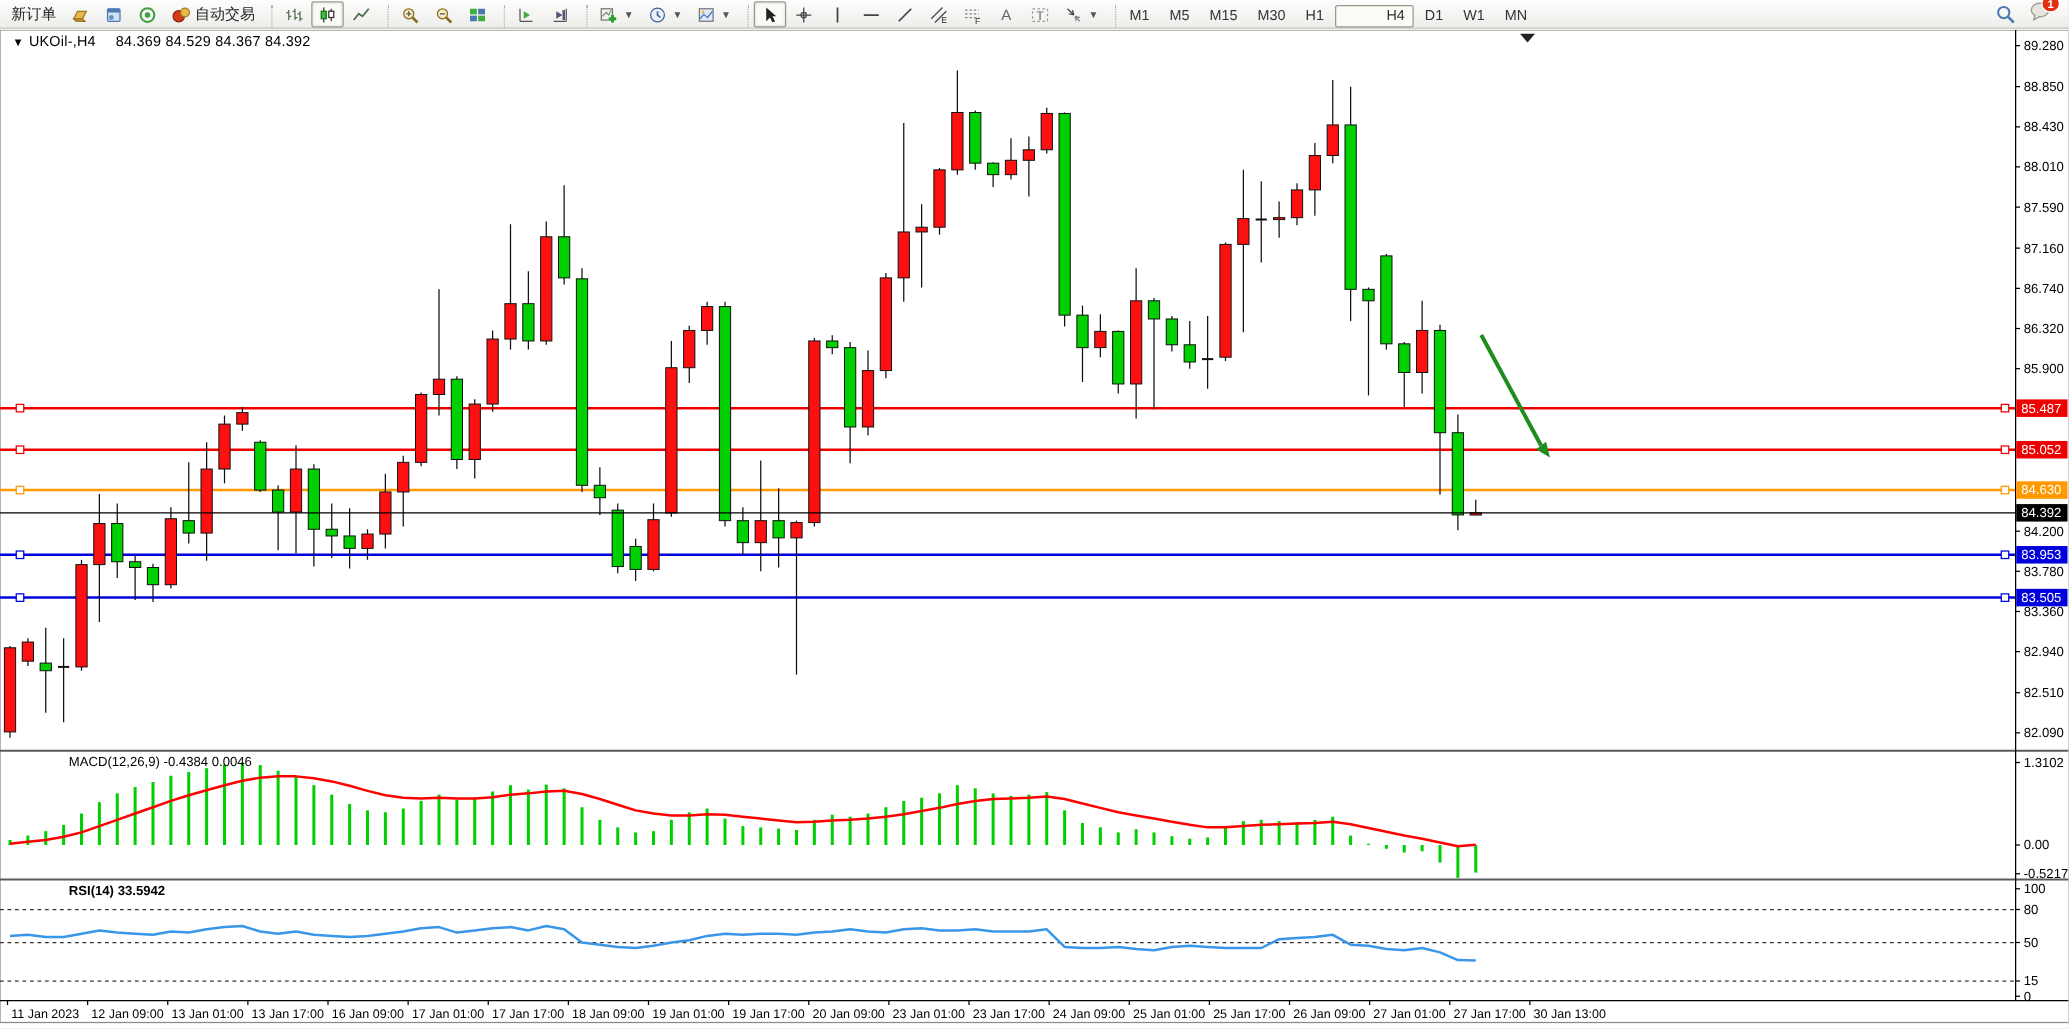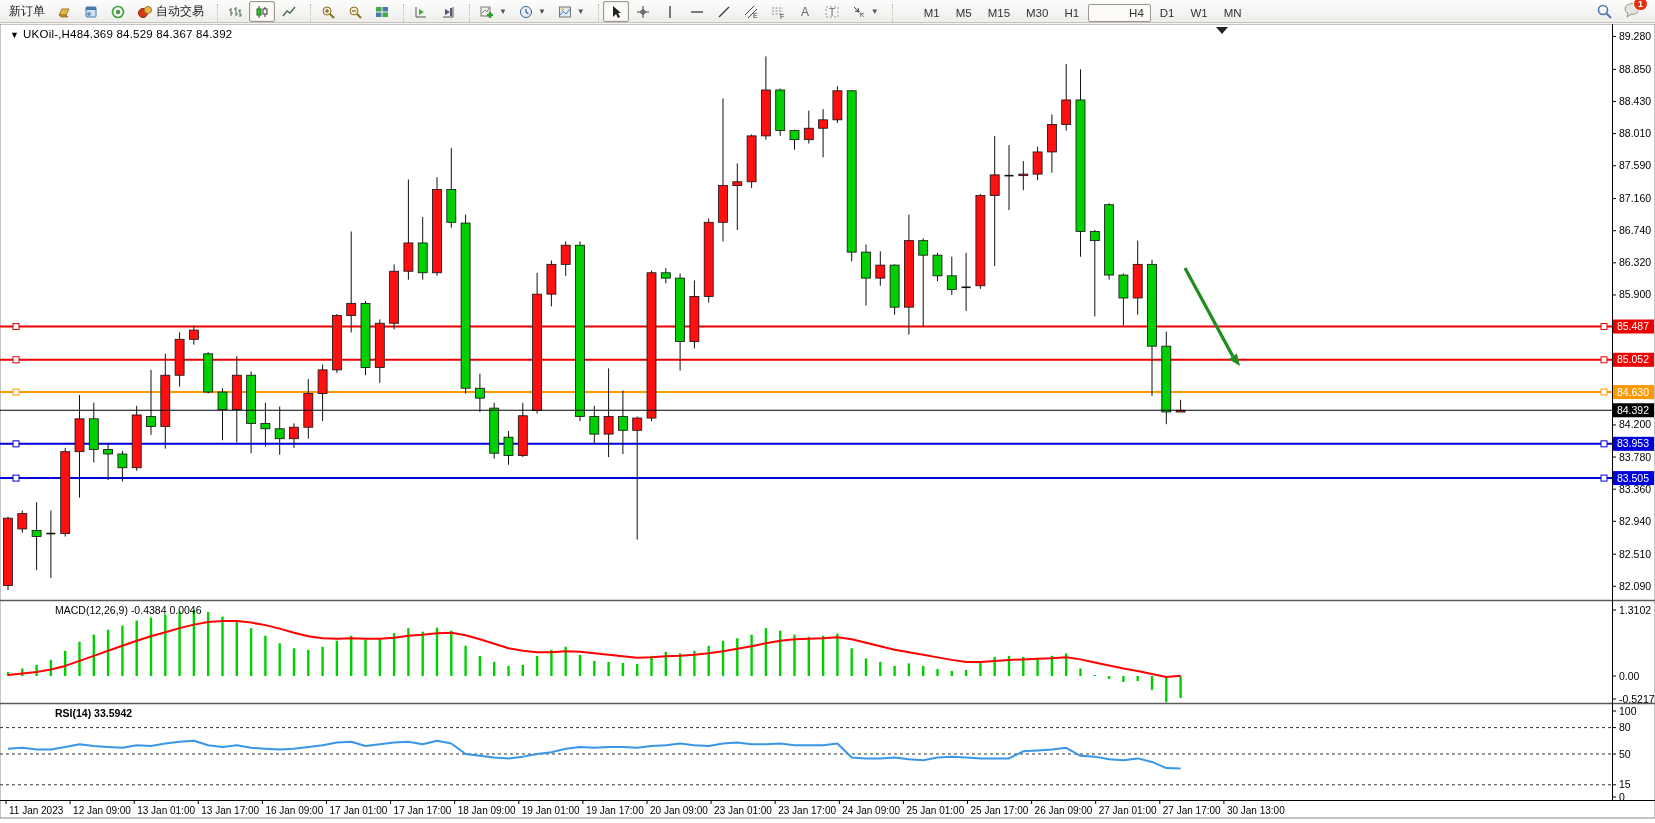--- a/index.html
+++ b/index.html
@@ -7,35 +7,35 @@
        font-family:"Liberation Sans","DejaVu Sans",sans-serif;}
   
   .toolbar{position:absolute;left:0;top:0;width:1655px;height:23px;
            background:linear-gradient(#fdfdfd,#ededea);border-bottom:1px solid #c6c3bd;
            display:flex;align-items:flex-end;padding:0 4px;box-sizing:border-box;gap:1px;}
   .tb-btn{display:inline-flex;align-items:center;gap:3px;height:19px;padding:0 4px;
           border:1px solid transparent;border-radius:2px;font-size:12px;color:#222;white-space:nowrap;}
   .tb-btn.pressed{border:1px solid #9b9890;background:#fbfaf6;box-shadow:inset 0 0 2px #cfccc4;}
   .tb-sep{width:6px;height:18px;border-right:1px dotted #b8b5ae;margin:0 3px 0 1px;}
   .caret{font-size:8px;color:#555;margin-left:1px;}
-  .tf-group{display:flex;align-items:center;gap:2px;margin-left:20px;}
+  .tf-group{display:flex;align-items:center;gap:2px;margin-left:0;}
   .tf-btn{font-size:11.5px;color:#333;padding:2px 6px;border:1px solid transparent;border-radius:2px;}
   .tf-btn.pressed{border:1px solid #9b9890;background:#fcfbf7;padding-left:40px;}
   .tb-right{margin-left:auto;display:flex;align-items:center;gap:10px;padding-right:10px;}
   .badge{position:absolute;top:-4px;right:-7px;background:#e03010;color:#fff;border-radius:8px;
          font-size:9px;font-weight:bold;padding:1px 4px;border:1px solid #fff;}
   .chat-wrap{position:relative;}
   
   .chart-window{position:absolute;left:0;top:24px;width:1655px;height:799px;background:#fff;}
   #chart-svg{position:absolute;left:0;top:0;}
   .sym-label{position:absolute;left:10px;top:4px;font-size:11.5px;color:#000;letter-spacing:.2px;}
   .sym-label b{font-weight:normal;text-align:right;}
   .sym-label .tri{font-size:9px;margin-right:4px;}
   .ind-label{position:absolute;font-size:10.5px;color:#000;margin-left:46px;}
-  .ohlc{margin-left:0;}
+  .ohlc{margin-left:16px;}
 </style>
 </head>
 <body>
 
 <div class="app">
 
   <div class="toolbar">
     <span class="tb-btn">
       <span>新订单</span>
     </span>

